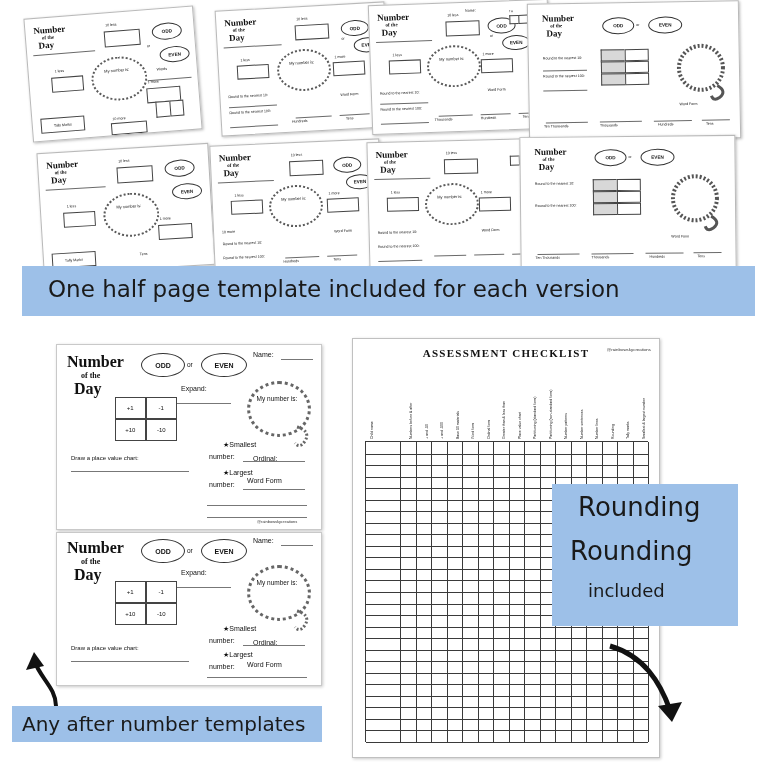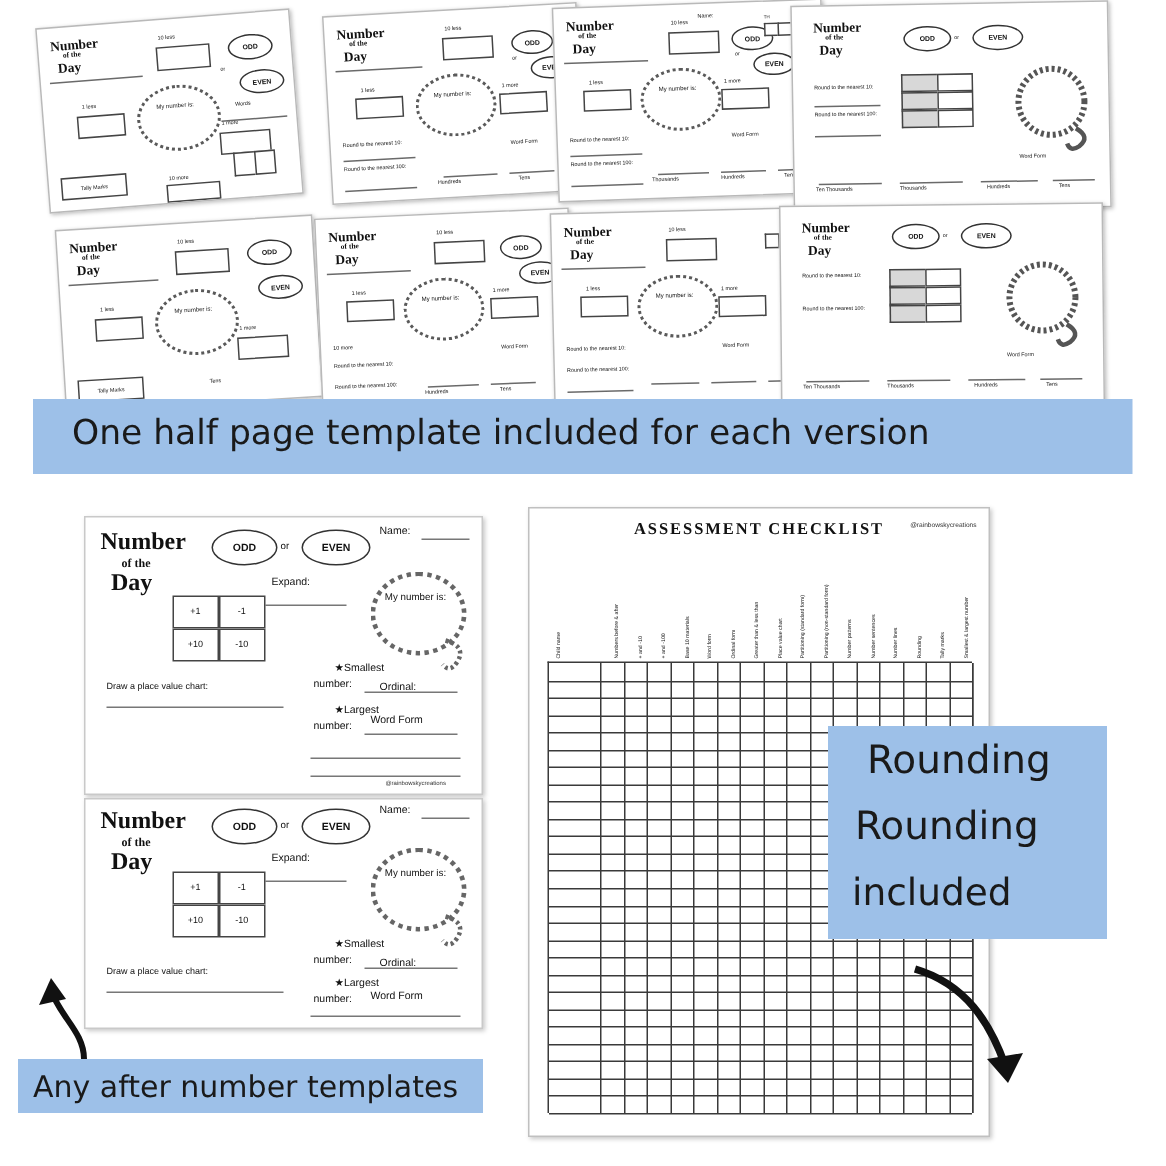--- a/index.html
+++ b/index.html
@@ -554,18 +554,18 @@
       <div class="cl-row" style="top: 265.385px;"></div>
       <div class="cl-row" style="top: 276.923px;"></div>
       <div class="cl-row" style="top: 288.462px;"></div>
       <div class="cl-row" style="top: 300px;"></div>
     </div>
 </div>
 
 <div class="banner" style="left:552px;top:484px;width:186px;height:142px;"></div>
 <div class="bannertxt" style="left:578px;top:492px;font-size:26px;">Rounding</div>
 <div class="bannertxt" style="left:570px;top:536px;font-size:26px;">Rounding</div>
-<div class="bannertxt" style="left:568px;top:580px;font-size:25px;">included</div>
+<div class="bannertxt" style="left:588px;top:580px;font-size:18px;">included</div>
 
 <svg class="arrow" style="left:604px;top:642px;" width="84" height="92" viewBox="0 0 84 92">
   <path d="M6 4 C40 14 56 40 66 68" fill="none" stroke="#111" stroke-width="5"></path>
   <path d="M68 80 L78 60 L54 64 Z" fill="#111"></path>
 </svg>
 
 </body></html>

